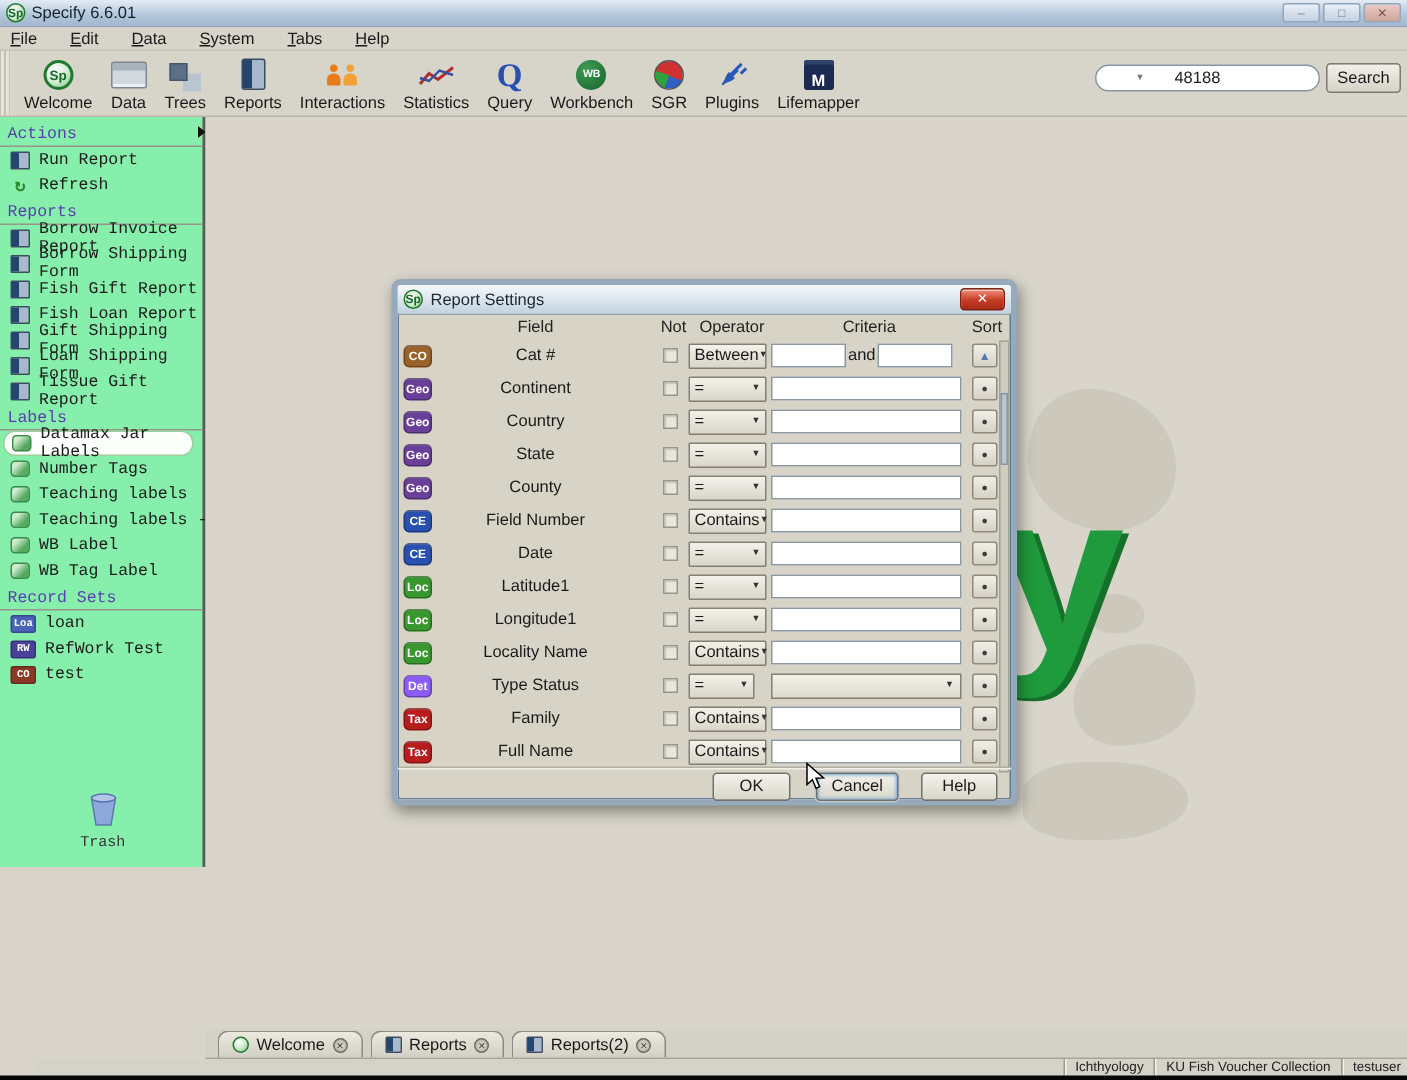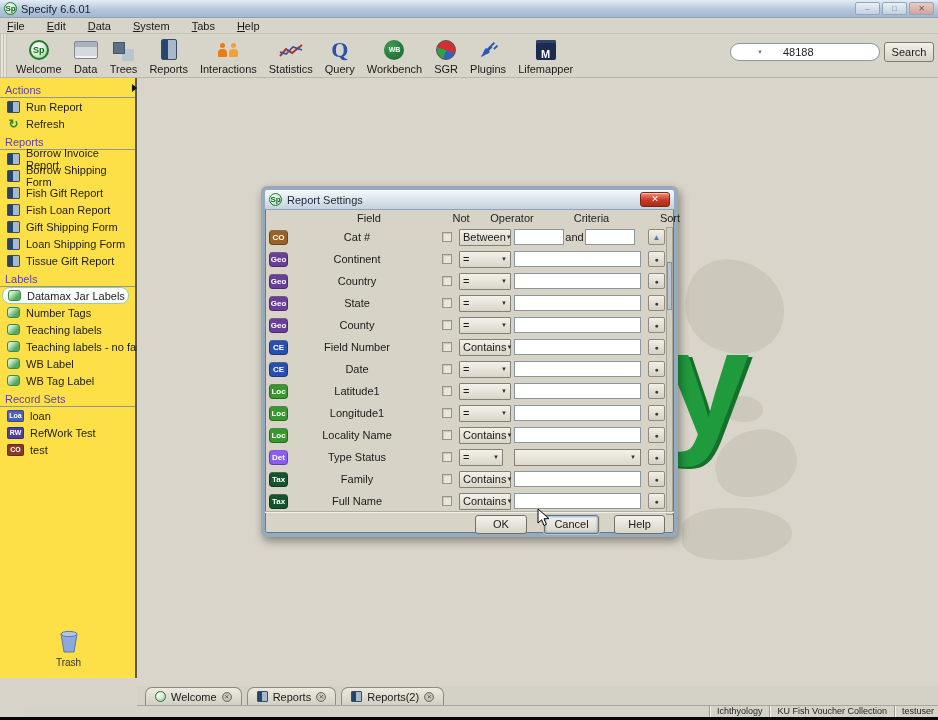--- a/index.html
+++ b/index.html
@@ -87,22 +87,22 @@
     background:#fff; border:1px solid #8a96a2; border-radius:9px;
     display:flex; align-items:center; padding:0 6px; gap:20px; }
   .search-wrap input { border:none; outline:none; width:100px; font-size:11px;
     font-family:"Liberation Sans",sans-serif; background:transparent; color:#222; }
   .search-caret { font-size:6px; color:#777; }
   .search-btn { position:absolute; right:4px; top:8px; height:20px; width:50px;
     background:linear-gradient(#f2f0ea,#d6d3c7); border:1px solid #7e7a70;
     border-radius:3px; font-size:11px; text-align:center; line-height:18px; }
   
   .sidebar {
-    position:absolute; left:0; top:78px; width:137px; height:600px;
-    background:#fde047; border-right:2px solid #5a5a55; padding:2px 0 0 0;
+    position:absolute; left:0; top:78px; width:137px; height:500px;
+    background:#86efac; border-right:2px solid #5a5a55; padding:2px 0 0 0;font-family:Liberation Mono, monospace;
   }
   .sb-collapse { position:absolute; right:-2px; top:6px; width:0; height:0;
     border-top:4px solid transparent; border-bottom:4px solid transparent;
     border-left:5px solid #111; }
   .sb-title { color:#5a3fae; padding:1px 0 1px 5px; border-bottom:1px solid #98958c;
     margin-top:3px; }
   .sb-item { display:flex; align-items:center; gap:6px; padding:1px 2px 1px 7px;
     height:17px; color:#1c1c1c; }
   .sb-item.sel { border:1px solid #9ccf9c; border-radius:8px; background:#fcfffc;
     margin:0 6px 0 2px; padding-left:5px; }
@@ -155,33 +155,33 @@
     box-shadow:2px 4px 10px rgba(0,0,0,.4), inset 0 0 0 1px #5f7b92; z-index:20; }
   .dlg-titlebar { height:20px; background:linear-gradient(#f6f9fc,#c3d2df);
     display:flex; align-items:center; gap:5px; padding:0 4px;
     border-bottom:1px solid #8fa3b6; border-radius:2px 2px 0 0; }
   .dlg-title { color:#1c2834; }
   .dlg-close { margin-left:auto; width:30px; height:15px; border-radius:3px;
     background:linear-gradient(#f0907e,#c53b25 55%,#a92c18); border:1px solid #7e2212;
     color:#fff; font-size:9px; line-height:13px; text-align:center;
     box-shadow:inset 0 1px 0 rgba(255,255,255,.5); }
   .dlg-body { position:relative; height:327px; }
-  .dlg-head { position:relative; height:16px; font-size:11px; color:#222;margin-left:12px; }
+  .dlg-head { position:relative; height:16px; font-size:11px; color:#222; }
   .dh { position:absolute; top:2px; text-align:center; }
   .dh-field { left:23px; width:138px; }
   .dh-not { left:172px; width:24px; }
-  .dh-operator { left:208px; width:54px; }
+  .dh-operator { left:196px; width:54px; }
   .dh-criteria { left:251px; width:127px; }
   .dh-sort { left:381px; width:24px; }
   .drow { display:flex; align-items:center; height:22px; }
   .dbadge { margin-left:4px; width:19px; height:15px; border-radius:4px; color:#fff;
     font-size:8px; font-weight:bold; text-align:center; line-height:15px; flex:0 0 auto;
     box-shadow:inset 0 0 0 1px rgba(0,0,0,.3), inset 0 1px 0 rgba(255,255,255,.35); }
   .b-co{background:#9a6228;} .b-geo{background:#6a3f9a;} .b-ce{background:#2850b0;}
-  .b-loc{background:#38982e;} .b-det{background:#8b5cf6;} .b-tax{background:#14532d;}
+  .b-loc{background:#38982e;} .b-det{background:#8b5cf6;} .b-tax{background:#b91c1c;}
   .dfield { width:138px; text-align:center; flex:0 0 auto; }
   .dcheck { margin-left:16px; width:10px; height:10px; background:#e9e6db;
     border:1px solid #989488; flex:0 0 auto; box-shadow:inset 1px 1px 1px rgba(0,0,0,.15); }
   .dop { margin-left:7px; width:52px; height:17px; flex:0 0 auto;
     background:linear-gradient(#f4f1ea,#d9d5c9); border:1px solid #848074;
     display:flex; align-items:center; justify-content:space-between; padding:0 3px;
     border-radius:1px; }
   .dop.narrow { width:44px; }
   .darr { font-size:6px; color:#333; }
   .dcrit { margin-left:3px; width:127px; display:flex; align-items:center; flex:0 0 auto; }

